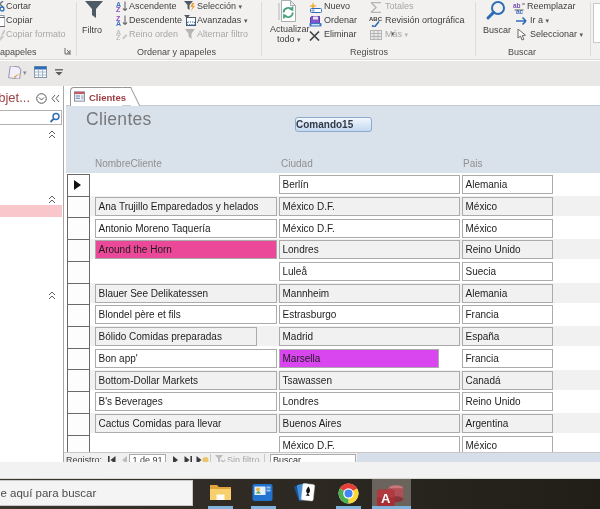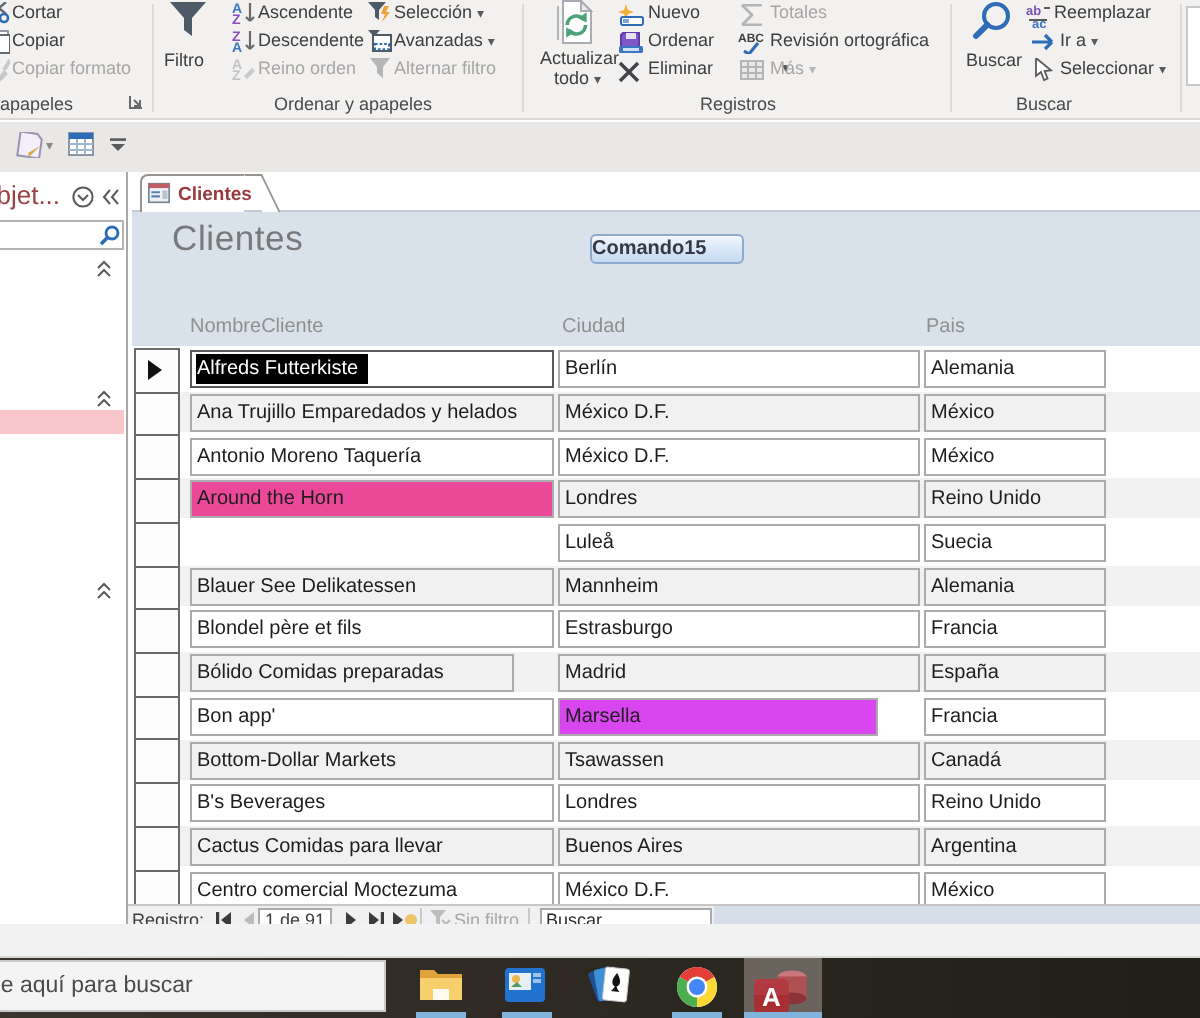--- a/index.html
+++ b/index.html
@@ -257,21 +257,20 @@
 </div>
 
 <div id="formarea"></div>
 <div id="fheader"></div>
 <div id="ftitle">Clientes</div>
 <div id="cmdbtn">Comando15</div>
 <div class="collabel" style="left:95px">NombreCliente</div>
 <div class="collabel" style="left:281px">Ciudad</div>
 <div class="collabel" style="left:463px">Pais</div>
 
-<div class="cell foc" style="top:175.0px;left:95px;width:182px;background:#ffffff"><span class="hl">Alfreds Futterkiste</span></div>
 <div class="cell" style="top:175.0px;left:279px;width:181px;background:#ffffff">Berlín</div>
 <div class="cell" style="top:175.0px;left:462px;width:91px;background:#ffffff">Alemania</div>
 <div class="band" style="top:195.7px"></div>
 <div class="cell" style="top:196.7px;left:95px;width:182px;background:#f1f1f1">Ana Trujillo Emparedados y helados</div>
 <div class="cell" style="top:196.7px;left:279px;width:181px;background:#f1f1f1">México D.F.</div>
 <div class="cell" style="top:196.7px;left:462px;width:91px;background:#f1f1f1">México</div>
 <div class="cell" style="top:218.5px;left:95px;width:182px;background:#ffffff">Antonio Moreno Taquería</div>
 <div class="cell" style="top:218.5px;left:279px;width:181px;background:#ffffff">México D.F.</div>
 <div class="cell" style="top:218.5px;left:462px;width:91px;background:#ffffff">México</div>
 <div class="band" style="top:239.2px"></div>
@@ -298,21 +297,20 @@
 <div class="cell" style="top:370.6px;left:95px;width:182px;background:#f1f1f1">Bottom-Dollar Markets</div>
 <div class="cell" style="top:370.6px;left:279px;width:181px;background:#f1f1f1">Tsawassen</div>
 <div class="cell" style="top:370.6px;left:462px;width:91px;background:#f1f1f1">Canadá</div>
 <div class="cell" style="top:392.3px;left:95px;width:182px;background:#ffffff">B's Beverages</div>
 <div class="cell" style="top:392.3px;left:279px;width:181px;background:#ffffff">Londres</div>
 <div class="cell" style="top:392.3px;left:462px;width:91px;background:#ffffff">Reino Unido</div>
 <div class="band" style="top:413.0px"></div>
 <div class="cell" style="top:414.0px;left:95px;width:182px;background:#f1f1f1">Cactus Comidas para llevar</div>
 <div class="cell" style="top:414.0px;left:279px;width:181px;background:#f1f1f1">Buenos Aires</div>
 <div class="cell" style="top:414.0px;left:462px;width:91px;background:#f1f1f1">Argentina</div>
-<div class="cell" style="top:435.8px;left:95px;width:182px;background:#ffffff">Centro comercial Moctezuma</div>
 <div class="cell" style="top:435.8px;left:279px;width:181px;background:#ffffff">México D.F.</div>
 <div class="cell" style="top:435.8px;left:462px;width:91px;background:#ffffff">México</div>
 <div id="selcol">
 <div class="selcell">
         <div class="selarrow"></div>
       </div>
 <div class="selcell"></div>
 <div class="selcell"></div>
 <div class="selcell"></div>
 <div class="selcell"></div>

